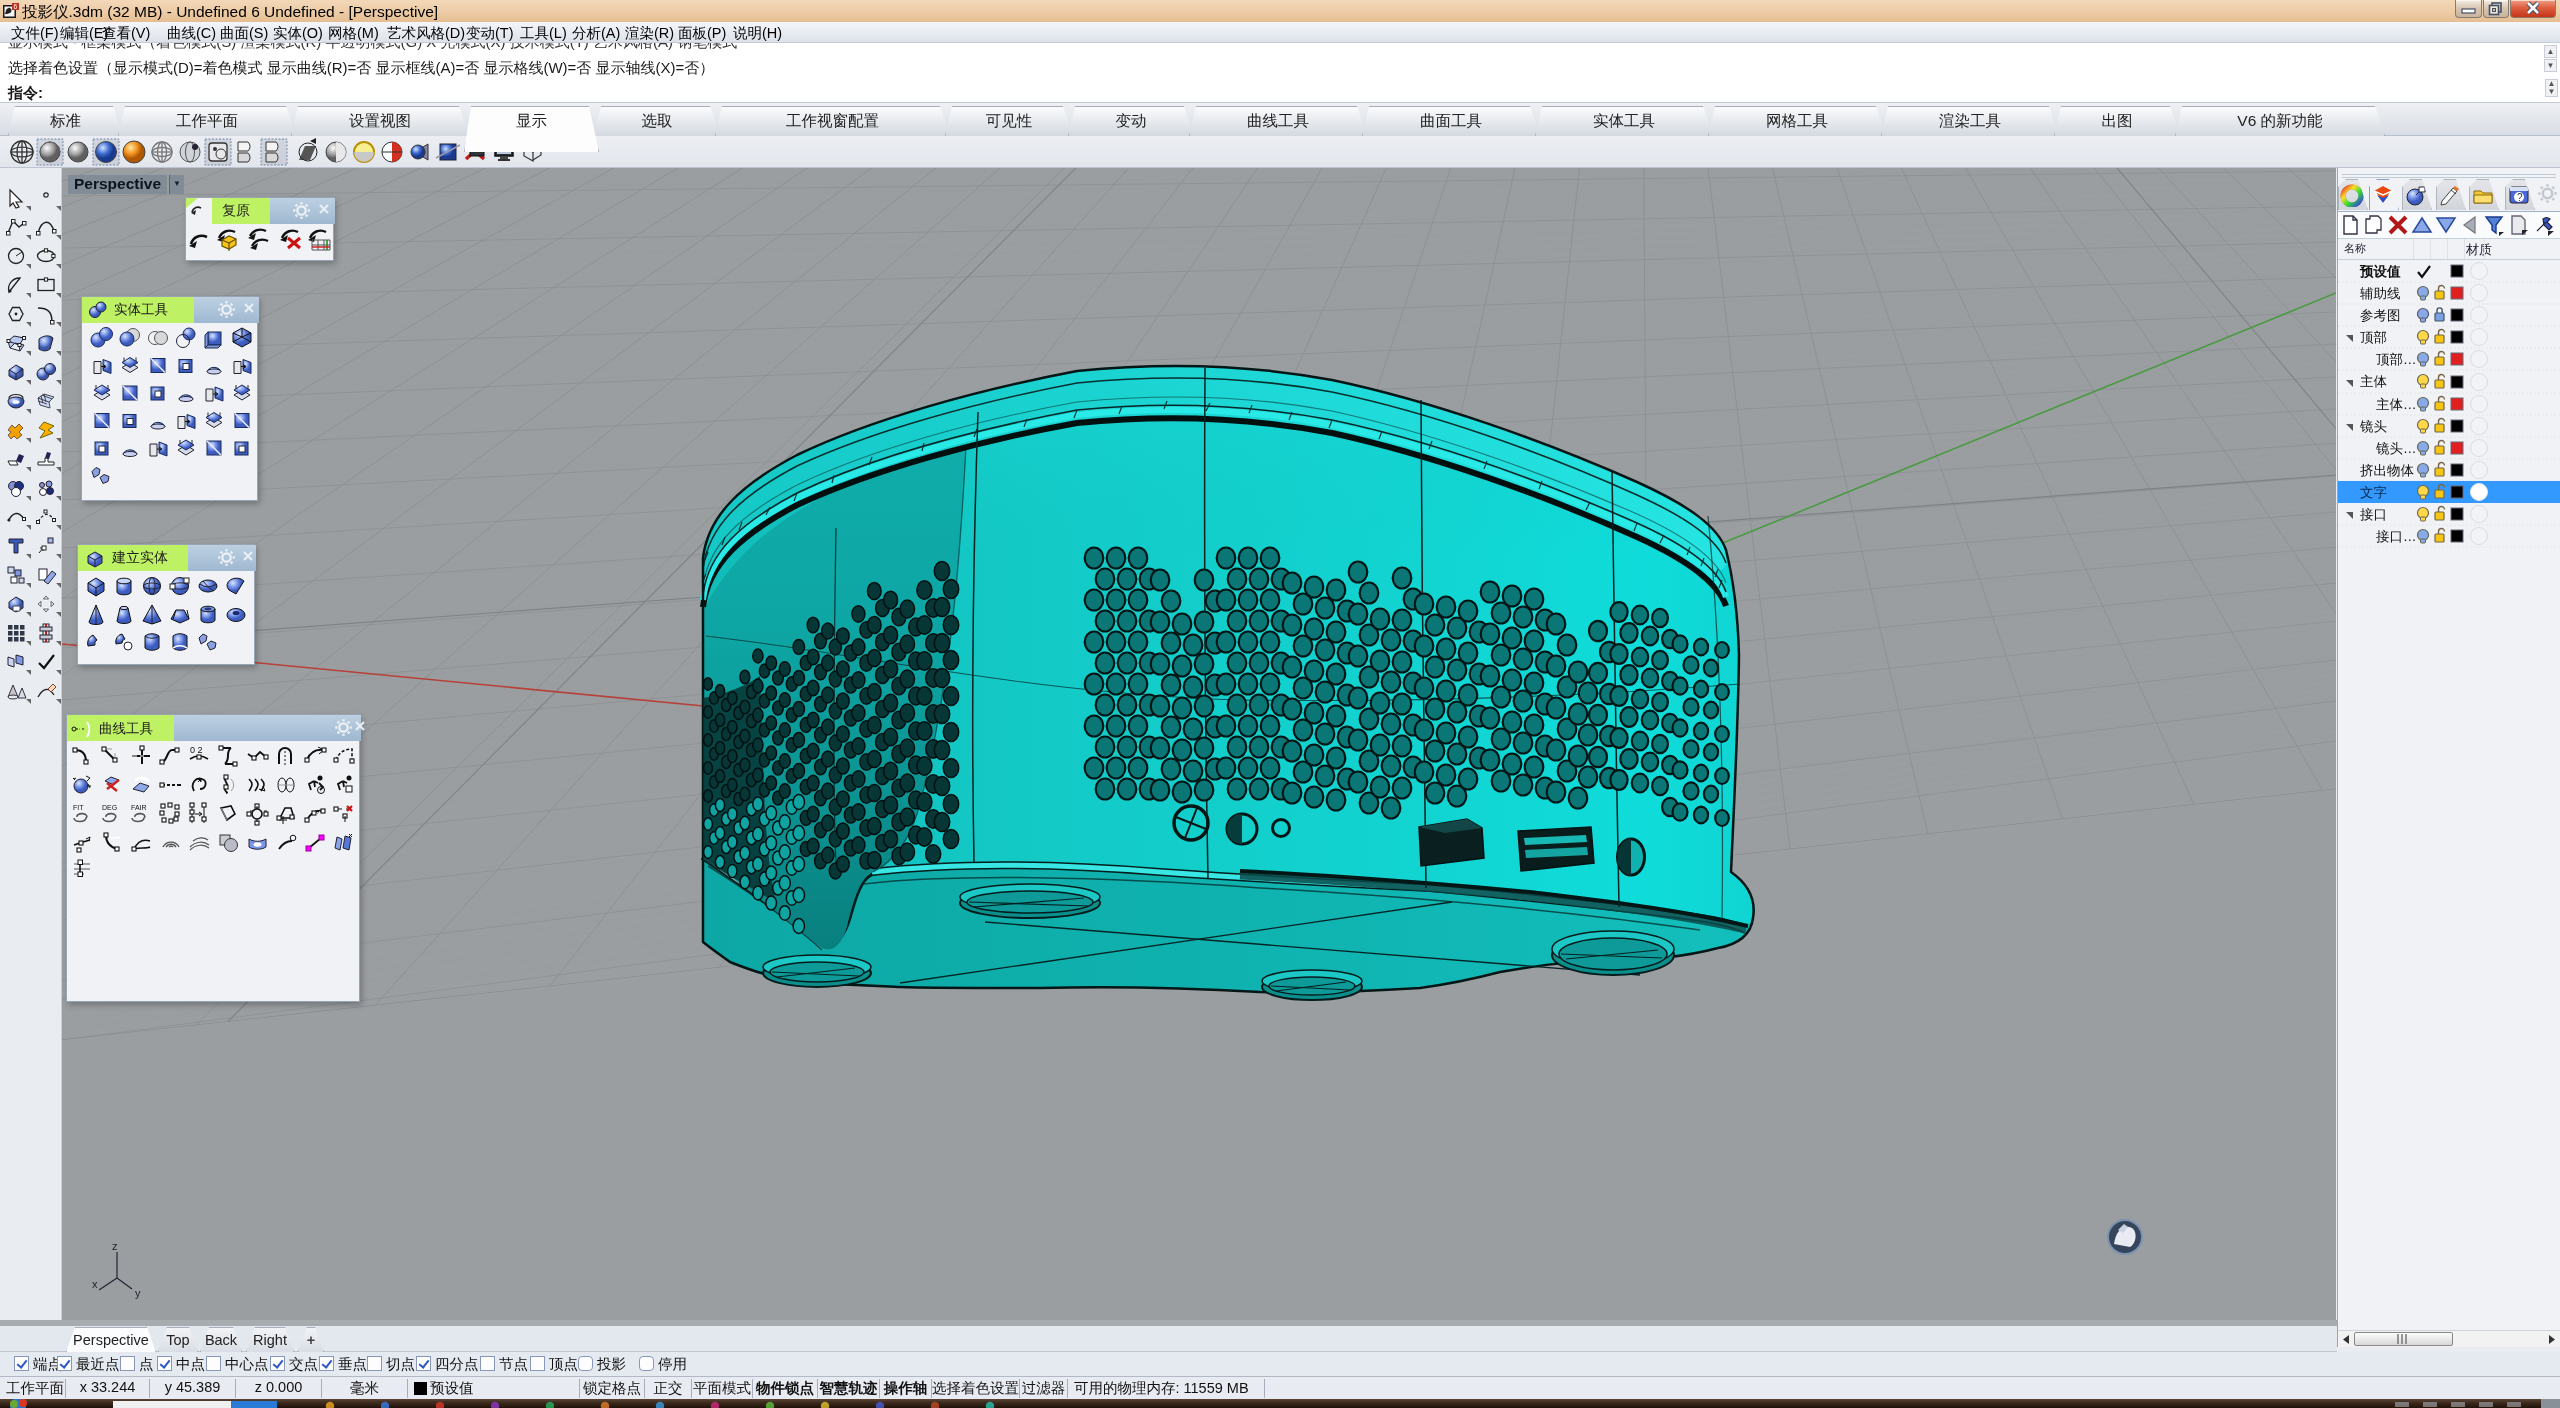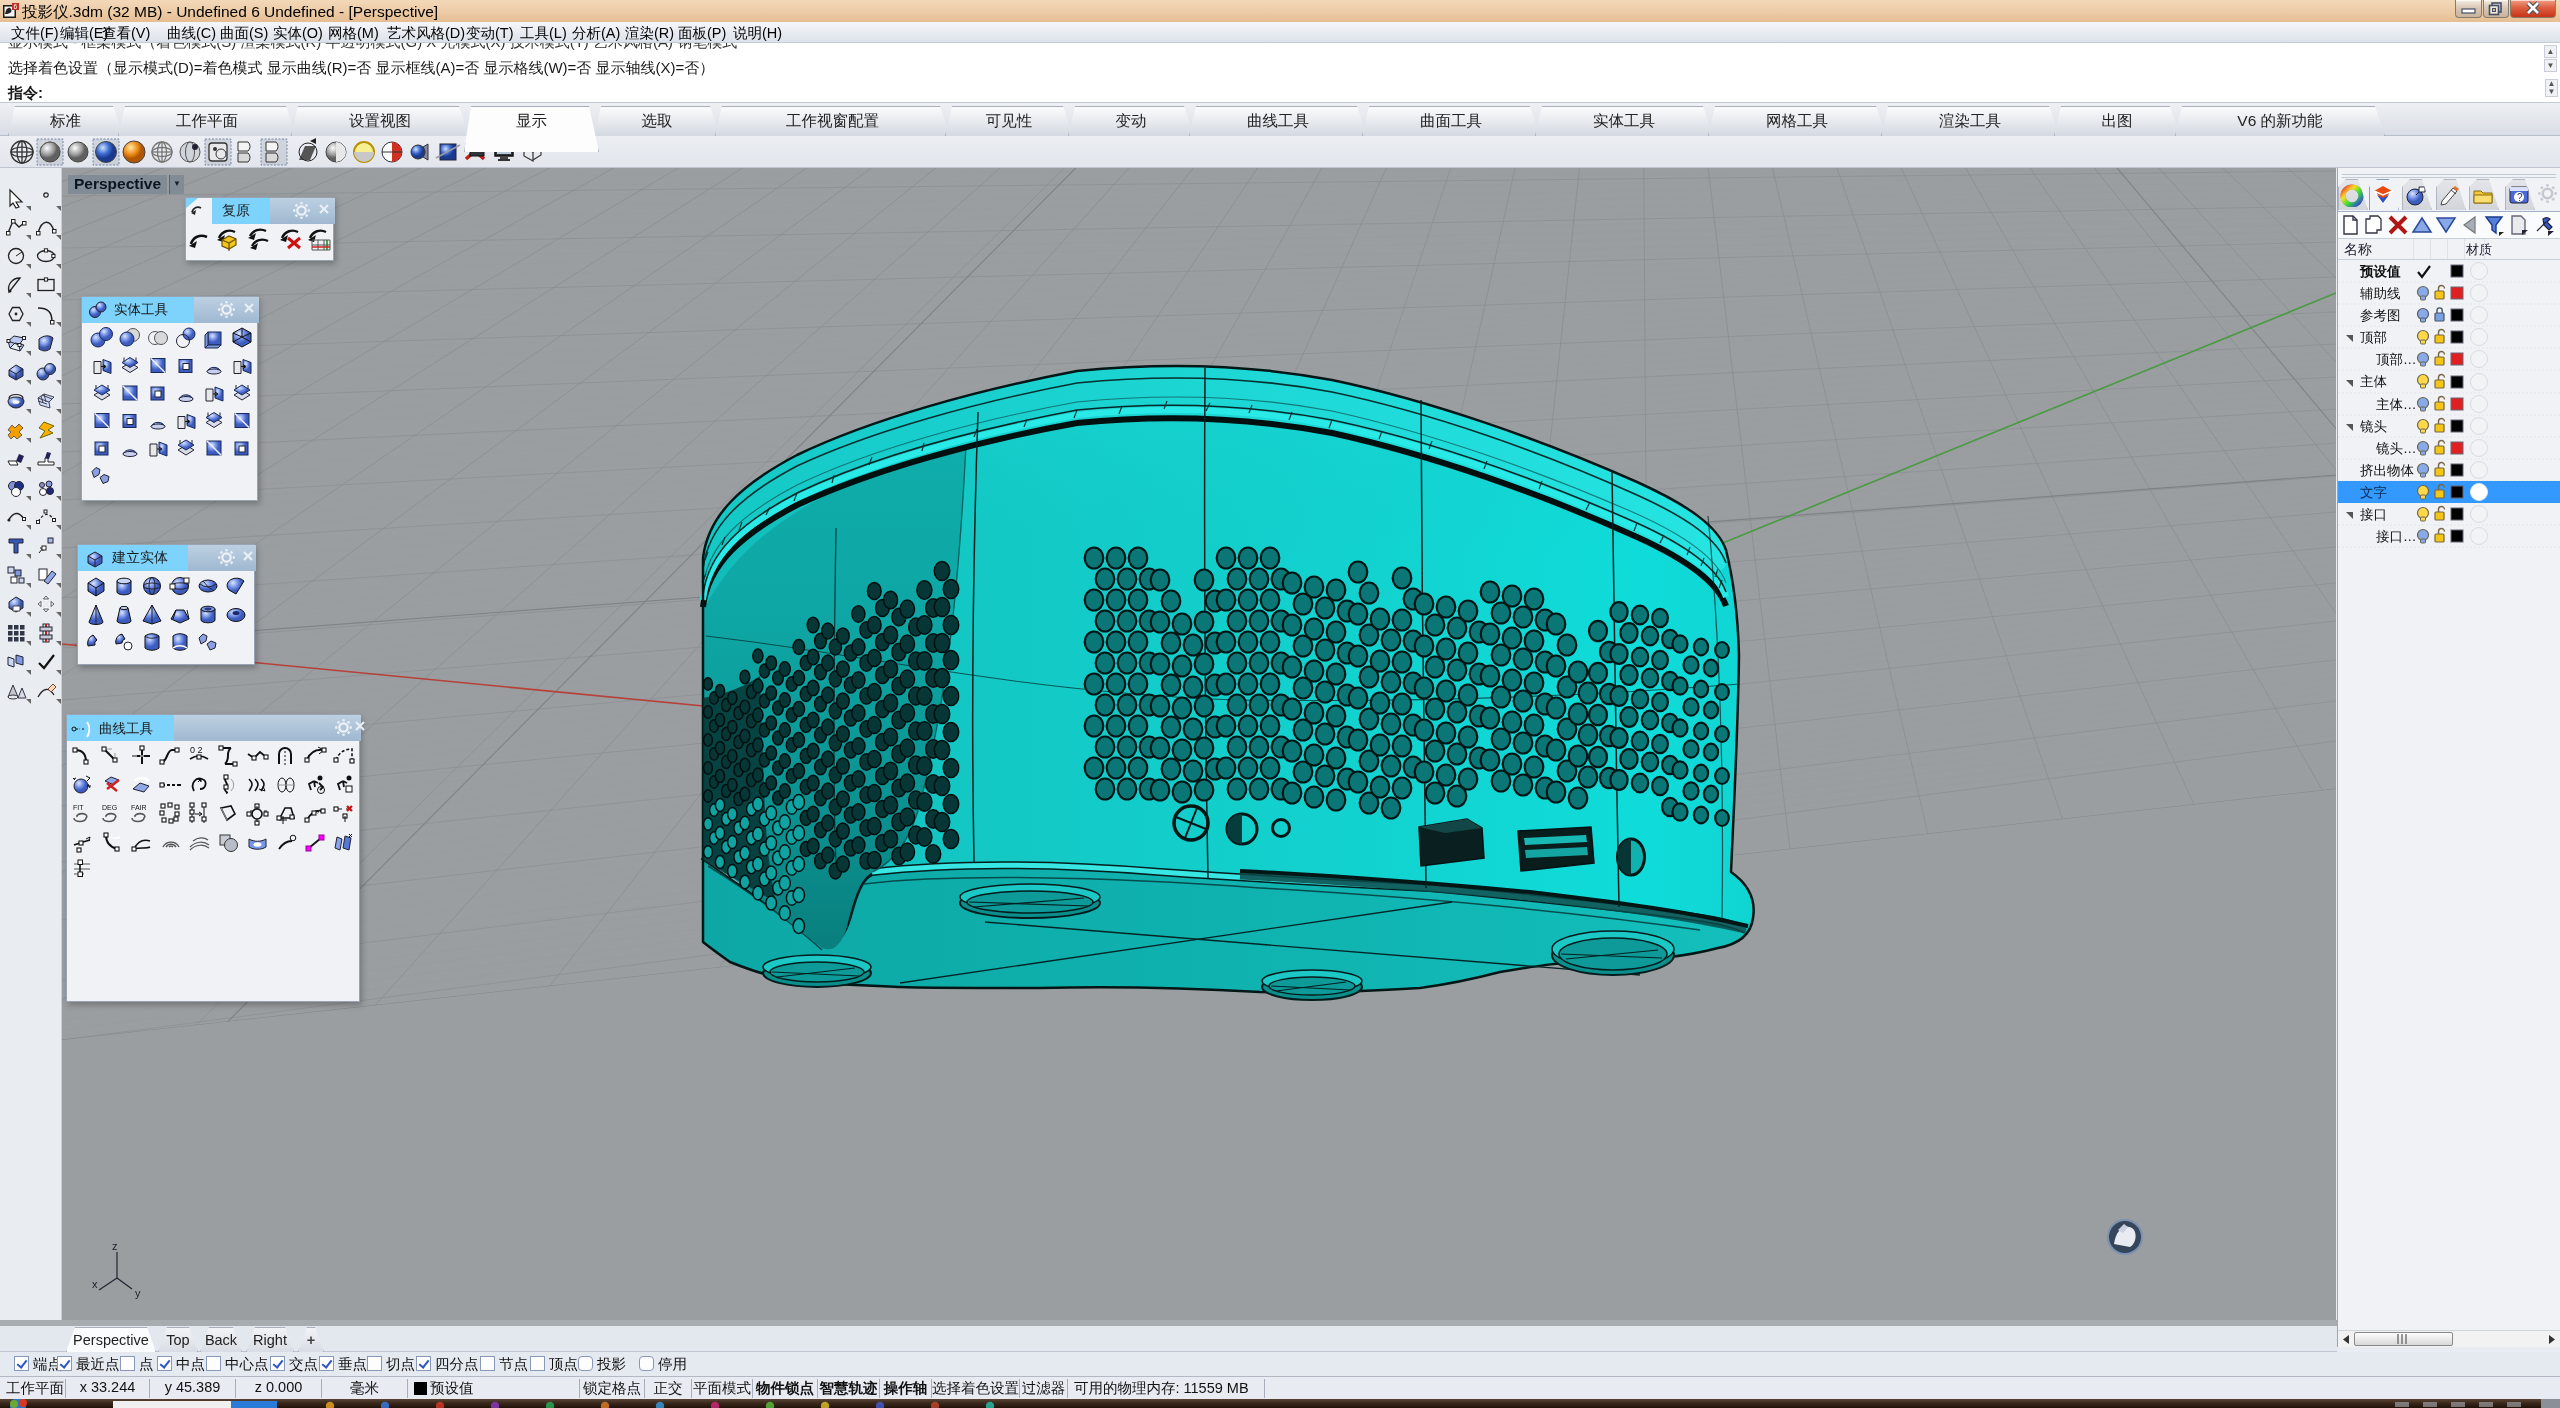--- a/index.html
+++ b/index.html
@@ -18,21 +18,21 @@
 .scrbtn{position:absolute;width:13px;height:13px;background:#f0f1f4;border:1px solid #c8cdd8;color:#555;font-size:8px;line-height:11px;text-align:center}
 #tabsrow{left:0;top:103px;width:2560px;height:33px;background:linear-gradient(#eef0f4,#d9dde5);border-bottom:1px solid #b8bfcc;font-size:15.5px}
 .rtab{position:absolute;top:3px;height:30px;background:linear-gradient(#fafbfc,#dfe3e9 70%,#d4d8e0);border:1px solid #a8aeba;border-bottom:none;color:#222;text-align:center;clip-path:polygon(0 100%,7px 0,calc(100% - 10px) 0,100% 100%);line-height:28px}
 .rtab.act{background:#fdfdfe;height:46px;z-index:3}
 #iconrow{left:0;top:136px;width:2560px;height:32px;background:linear-gradient(#eceef3,#e2e6ec);border-bottom:1px solid #bfc5d0}
 #leftbar{left:0;top:168px;width:62px;height:1152px;background:#e9ecf1;border-right:1px solid #c9cfd8}
 #viewport{left:62px;top:168px;width:2274px;height:1152px;background:#9a9ea1;overflow:hidden}
 #vplabel{position:absolute;left:6px;top:7px;height:19px;background:rgba(125,136,148,.85);color:#0b1420;font-weight:bold;font-size:15.5px;padding:0 6px;line-height:18px}
 #vplabel2{position:absolute;left:107px;top:7px;width:15px;height:19px;background:rgba(125,136,148,.85);border-left:1px solid #5a6470;color:#16202c;font-size:8px;text-align:center;line-height:18px}
 .fpanel{position:absolute;background:#f0f2f5;border:1px solid #98a4b4;box-shadow:2px 3px 6px rgba(0,0,0,.25)}
-.fphead{position:absolute;left:0;top:0;right:0;height:26px;background:#7dd3fc;font-size:13.5px;color:#1a1a1a}
+.fphead{position:absolute;left:0;top:0;right:0;height:26px;background:#bef264;font-size:13.5px;color:#1a1a1a}
 .fpblue{position:absolute;top:0;height:26px;background:linear-gradient(#bdd0e2,#9fb8d0)}
 .fpgear{position:absolute;top:4px;width:17px;height:17px;color:#e8eef4;font-size:14px;line-height:17px;text-align:center}
 .fpx{position:absolute;top:5px;width:14px;height:14px;color:#dfe8f0;font-size:12px;line-height:14px;text-align:center;font-weight:bold}
 #rightpanel{left:2337px;top:168px;width:223px;height:1179px;background:#f1f2f5;border-left:1px solid #9aa6b8;border-bottom:1px solid #9aa6b8}
 #taskbar{left:0;top:1399px;width:2560px;height:9px;background:linear-gradient(#4a3628,#2a1c12)}
 #bstrip{left:0;top:1320px;width:2337px;height:6px;background:#a7acb1}
 #vtabs{left:0;top:1326px;width:2337px;height:26px;background:#e3e7ee;border-bottom:1px solid #c0c6d2}
 .vtab{position:absolute;top:1px;height:25px;background:linear-gradient(#f2f3f6,#d8dce4);border:1px solid #a8aeba;border-bottom:none;clip-path:polygon(0 100%,9px 0,calc(100% - 9px) 0,100% 100%);color:#222;font-size:14.5px;text-align:center;line-height:24px}
 .vtab.act{background:#fbfcfd}
 #snaprow{left:0;top:1352px;width:2560px;height:24px;background:#e5e9f0;font-size:14.5px;color:#111}
@@ -1977,21 +1977,21 @@
       <g transform="translate(172,3)">
         <path d="M2 1 h9 l4 4 v14 h-13Z" fill="#e8eaee" stroke="#667" stroke-width="1.4"></path>
         <path d="M12 15 h6 l-6 5Z" fill="#223"></path>
       </g>
       <g transform="translate(196,3)">
         <path d="M3 16 L12 7 M9 4 a5 4 0 0 1 7 0 l-3 3 5 5 -3 3 -5-5Z" fill="#3858c8" stroke="#223" stroke-width="1.2"></path>
         <path d="M14 16 h6 l-6 5Z" fill="#223"></path>
       </g>
     </svg>
     <div style="position:absolute;left:0;top:70px;width:222px;height:1px;background:#c8d0da"></div>
-    <div style="position:absolute;left:6px;top:73px;font-size:14px;color:#223">名称</div>
+    <div style="position:absolute;left:6px;top:73px;font-size:11px;color:#223">名称</div>
     <div style="position:absolute;left:128px;top:73px;font-size:13px;color:#223">材质</div>
     <div style="position:absolute;left:75px;top:71px;width:1px;height:20px;background:#dde1e8"></div>
     <div style="position:absolute;left:92px;top:71px;width:1px;height:20px;background:#dde1e8"></div>
     <div style="position:absolute;left:109px;top:71px;width:1px;height:20px;background:#dde1e8"></div>
     <div style="position:absolute;left:126px;top:71px;width:1px;height:20px;background:#dde1e8"></div>
     <div style="position:absolute;left:146px;top:71px;width:1px;height:20px;background:#dde1e8"></div>
     <div style="position:absolute;left:0;top:91px;width:222px;height:1px;background:#c8d0da"></div>
     <svg width="222" height="300" style="position:absolute;left:0;top:92px">
       <line x1="0" y1="22" x2="222" y2="22" stroke="#e4e7ec" stroke-width="1" stroke-dasharray="2 2"></line>
       <text x="22" y="16" font-size="13.5" font-weight="bold" fill="#111">预设值</text>

